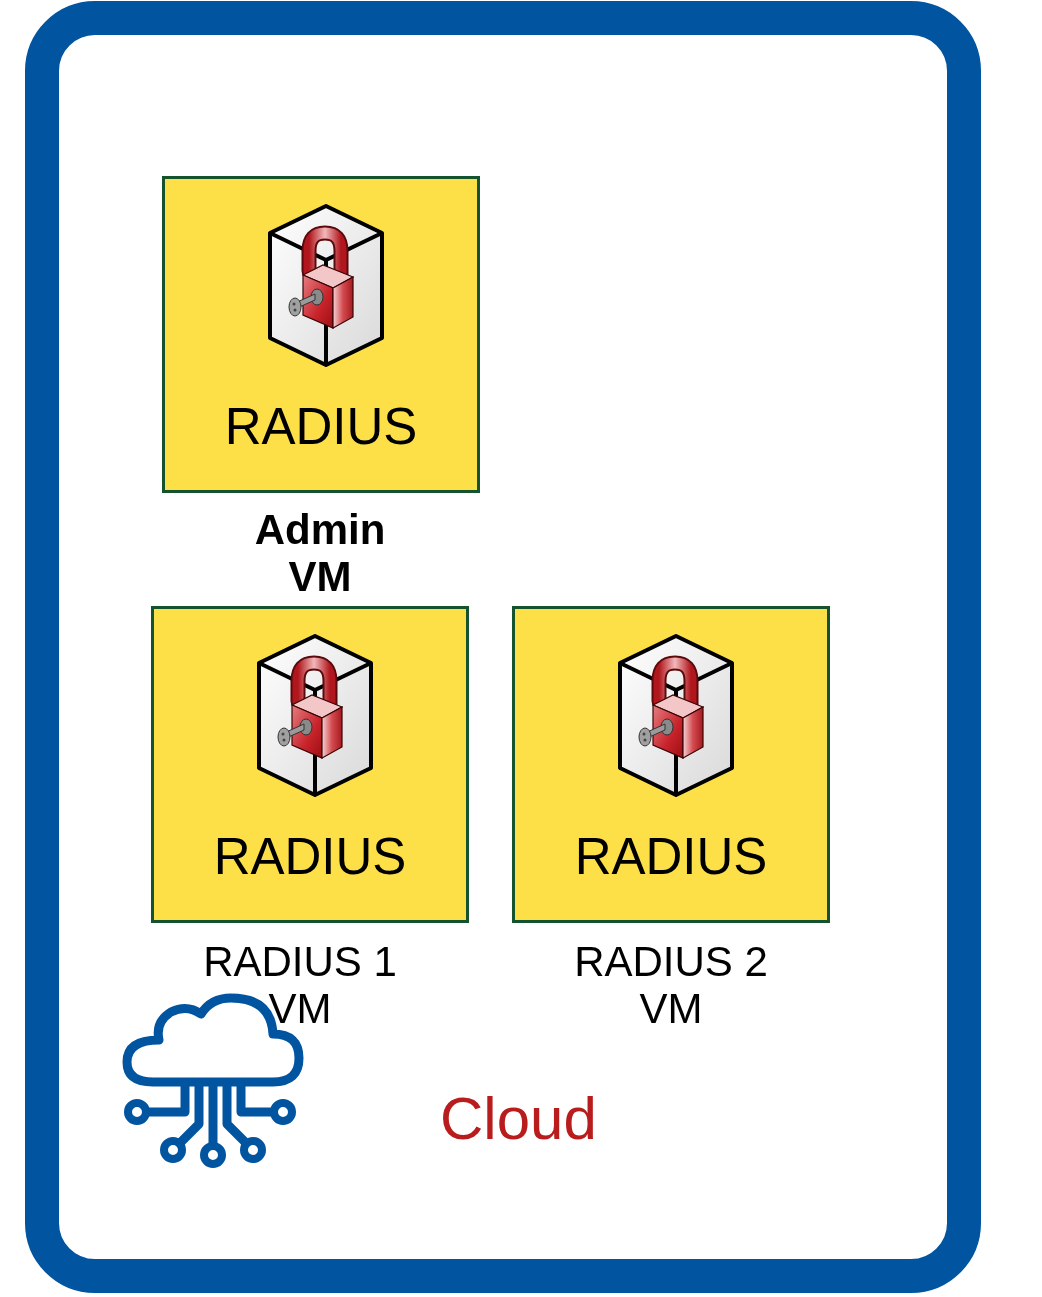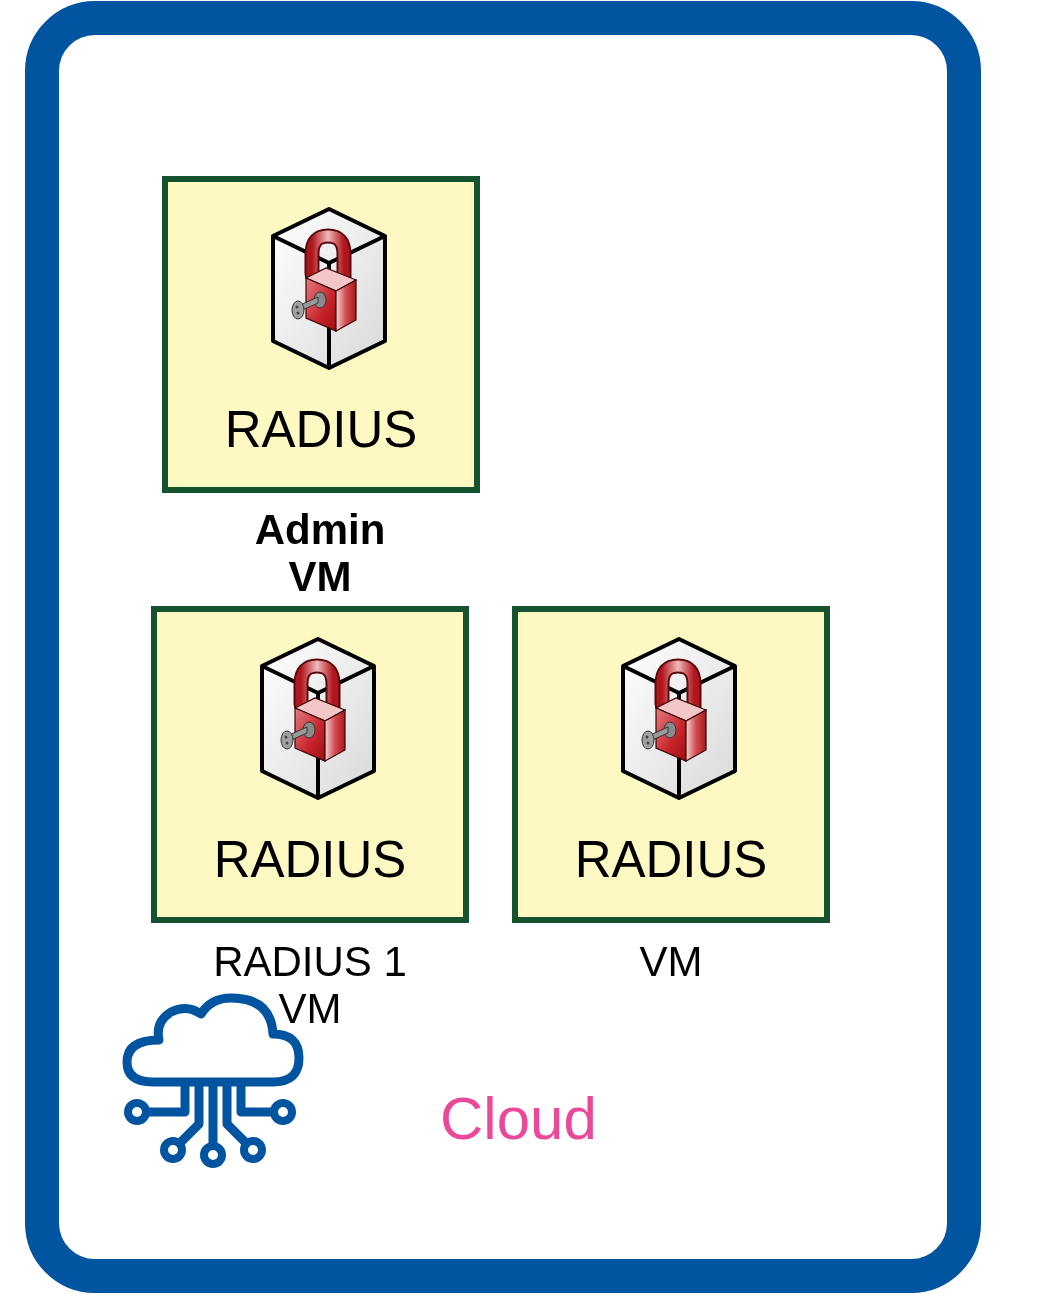--- a/index.html
+++ b/index.html
@@ -5,32 +5,32 @@
   html, body { margin: 0; padding: 0; background: #ffffff; }
   body { width: 1042px; height: 1297px; position: relative; overflow: hidden;
          font-family: "Liberation Sans", sans-serif; }
   .cloud-frame {
     position: absolute; left: 25px; top: 1px; width: 955px; height: 1259px;
     border: 34px solid #0054a0; border-radius: 70px; box-sizing: content-box;
     left: 25px; top: 1px; width: 888px; height: 1224px;
   }
   .server-box {
     position: absolute; width: 312px; height: 312px;
-    background: #fef9c3; border: 6px solid #14532d; box-sizing: border-box;
+    background: #fde047; border: 3px solid #14532d; box-sizing: border-box;
   }
   .server-box svg.icon { position: absolute; left: 98px; top: 24px; width: 122px; height: 164px; }
   .server-box .box-label {
     position: absolute; left: 0; right: 0; top: 218px; text-align: center;
     font-size: 51px; color: #000; line-height: 60px;
   }
   .vm-label {
     position: absolute; text-align: center; font-size: 42px; line-height: 47px; color: #000;
     width: 320px;
   }
-  .cloud-text { position: absolute; left: 440px; top: 1082px; font-size: 60px; color: #ec4899; line-height: 74px; }
+  .cloud-text { position: absolute; left: 440px; top: 1082px; font-size: 60px; color: #b91c1c; line-height: 74px; }
   .cloud-icon { position: absolute; left: 113px; top: 990px; width: 195px; height: 185px; }
 </style>
 </head>
 <body>
 
 <svg width="0" height="0" style="position:absolute">
   <defs>
     <linearGradient id="cubeGrad" x1="0" y1="0" x2="1" y2="1">
       <stop offset="0" stop-color="#ffffff"></stop>
       <stop offset="1" stop-color="#d9d9d9"></stop>
@@ -84,32 +84,33 @@
   <div>Admin</div>
   <div>VM</div>
 </div>
 
 <div class="server-box" style="left:151px; top:606px; width:318px; height:317px;">
   <svg class="icon" style="left:100px;">
       <use href="#sec-server"></use>
     </svg>
   <div class="box-label">RADIUS</div>
 </div>
-<div class="vm-label" style="left:150px; top:938px;">
+<div class="vm-label" style="left:140px; top:938px;">
   <div>RADIUS 1</div>
   <div>VM</div>
 </div>
 
 <div class="server-box" style="left:512px; top:606px; width:318px; height:317px;">
   <svg class="icon" style="left:100px;">
       <use href="#sec-server"></use>
     </svg>
   <div class="box-label">RADIUS</div>
 </div>
 <div class="vm-label" style="left:511px; top:938px;">
+  <div>RADIUS 2</div>
   <div>VM</div>
 </div>
 
 <svg class="cloud-icon" viewBox="0 0 195 185">
   <g fill="none" stroke="#0054a0" stroke-width="9" stroke-linecap="round" stroke-linejoin="round">
     <path d="M40,92 L160,92 Q186,92 186,68 Q186,44 160,44 Q158,8 118,8 Q98,8 88,24 Q74,14 58,22 Q42,32 46,50 Q14,50 14,72 Q14,92 40,92 Z"></path>
 
     <polyline points="72,96 72,122 32,122"></polyline>
     <polyline points="86,96 86,134 66,154"></polyline>
     <polyline points="100,96 100,155"></polyline>

